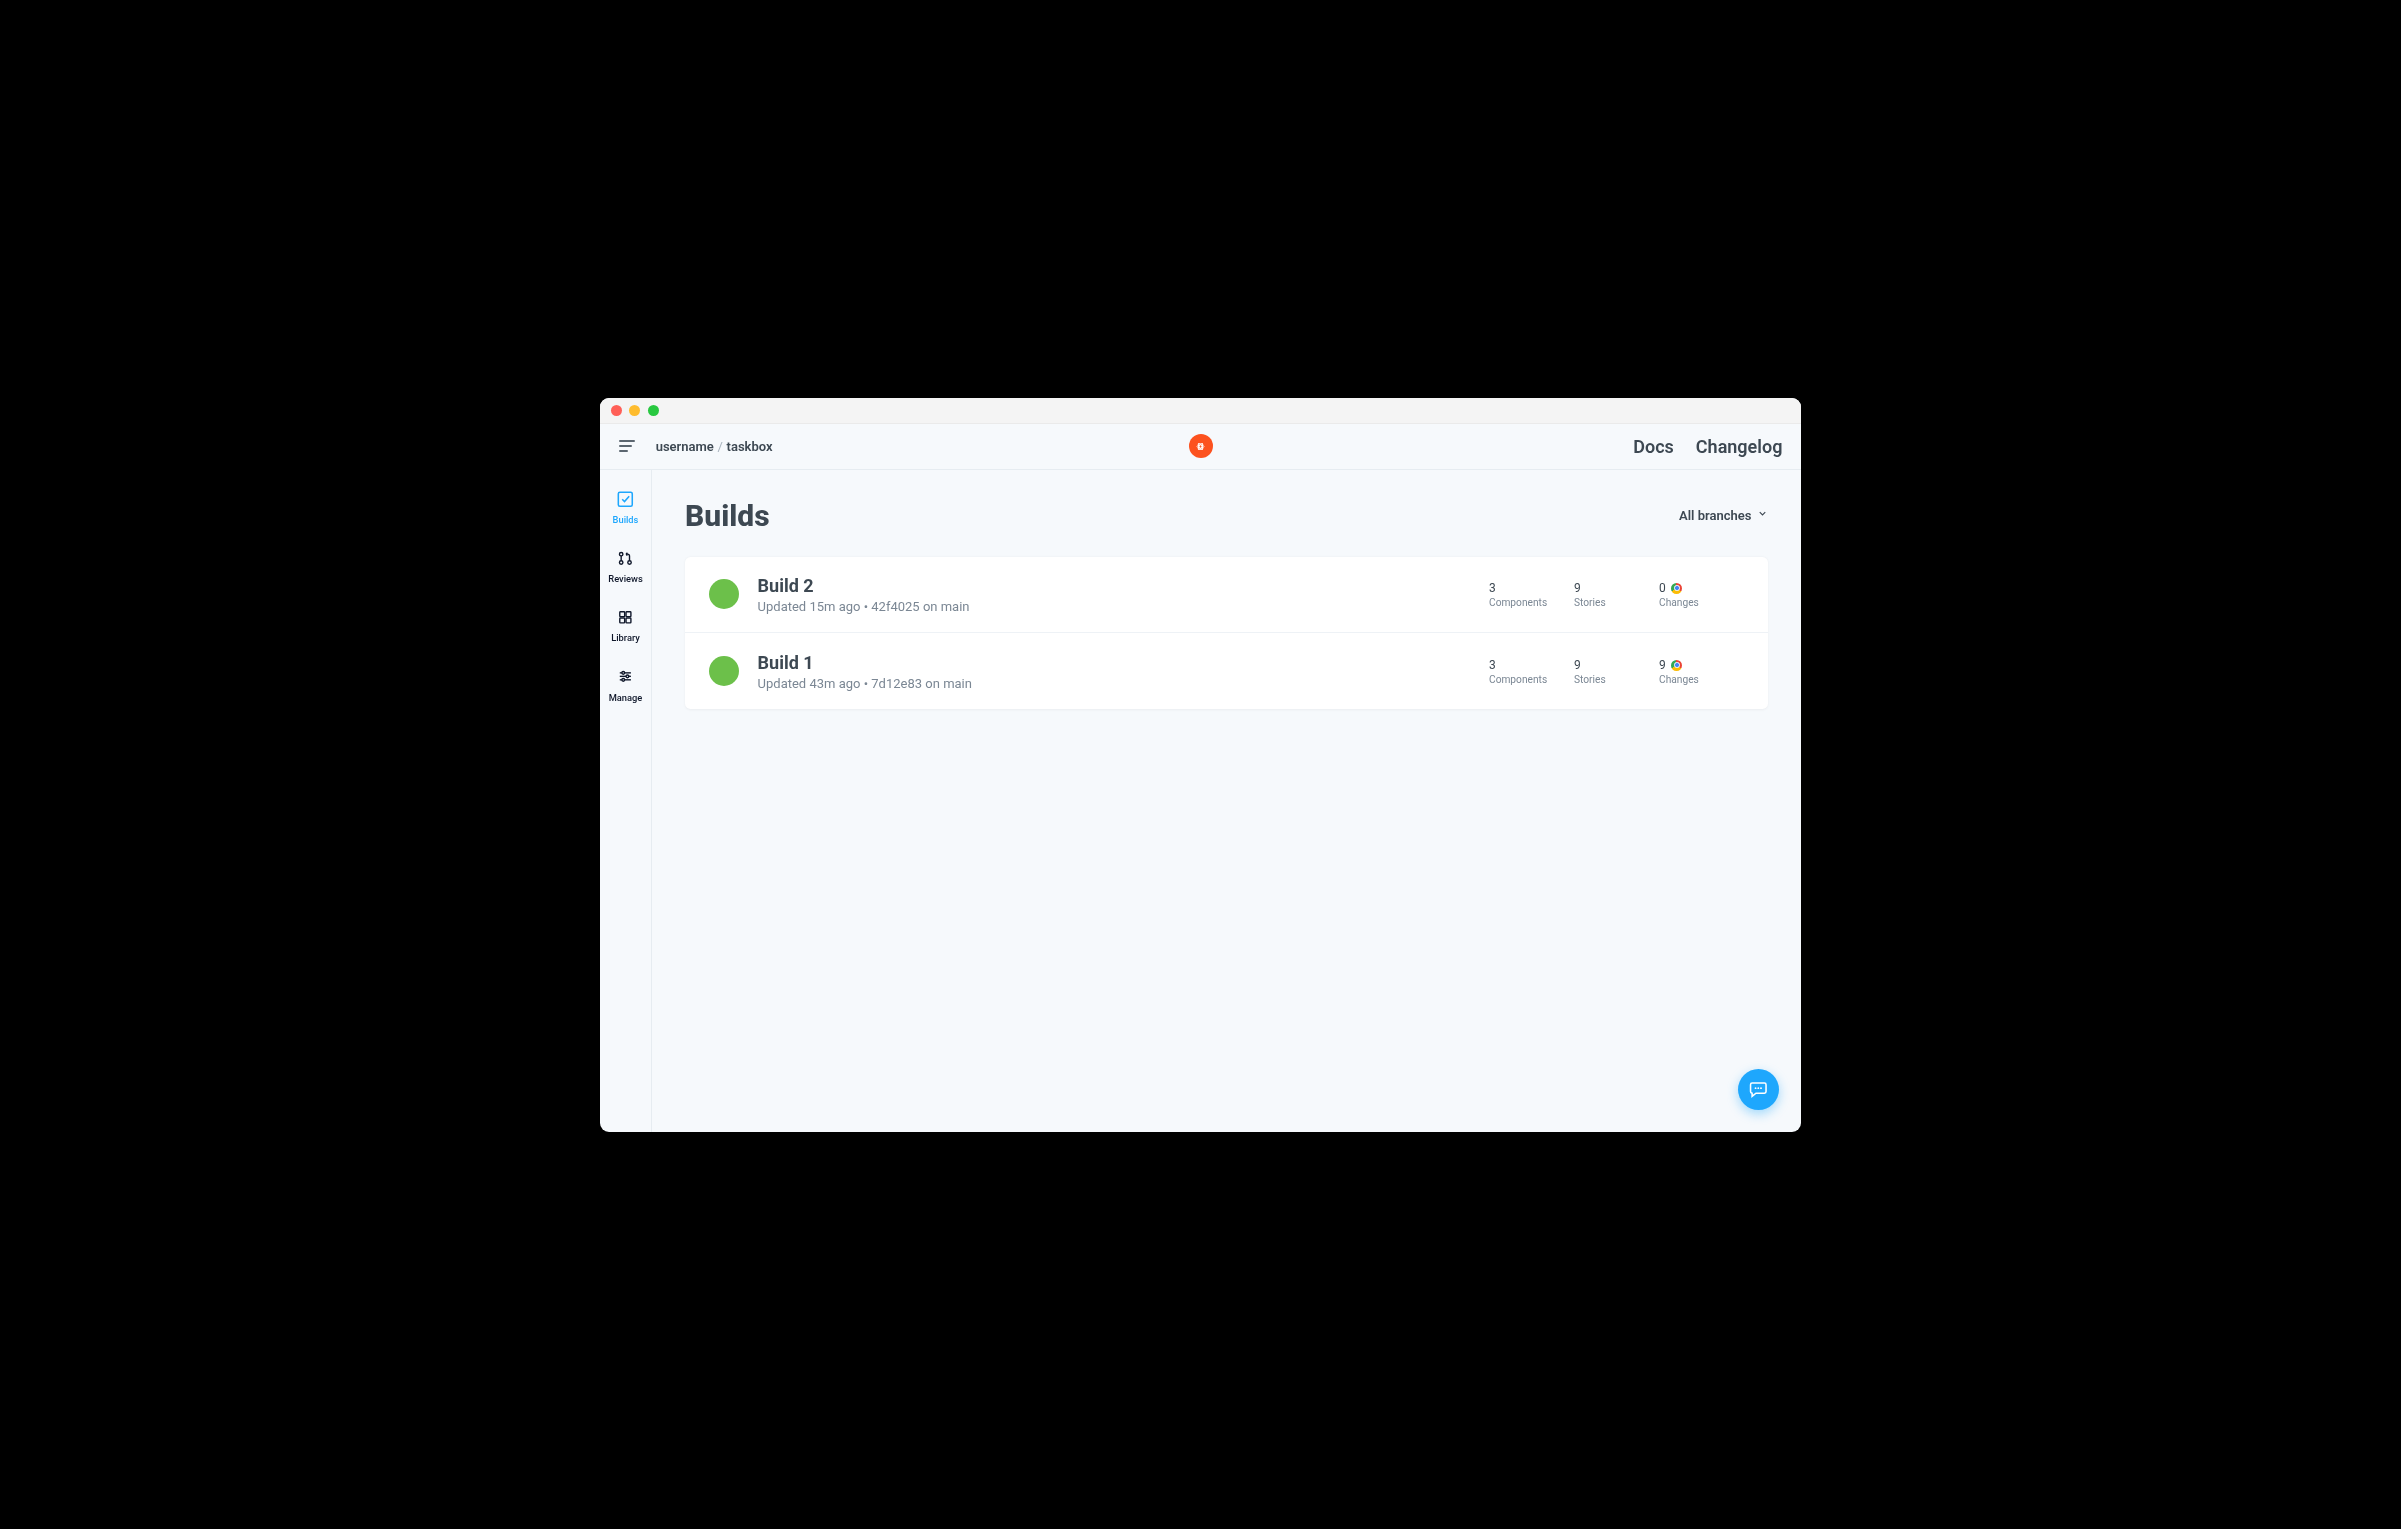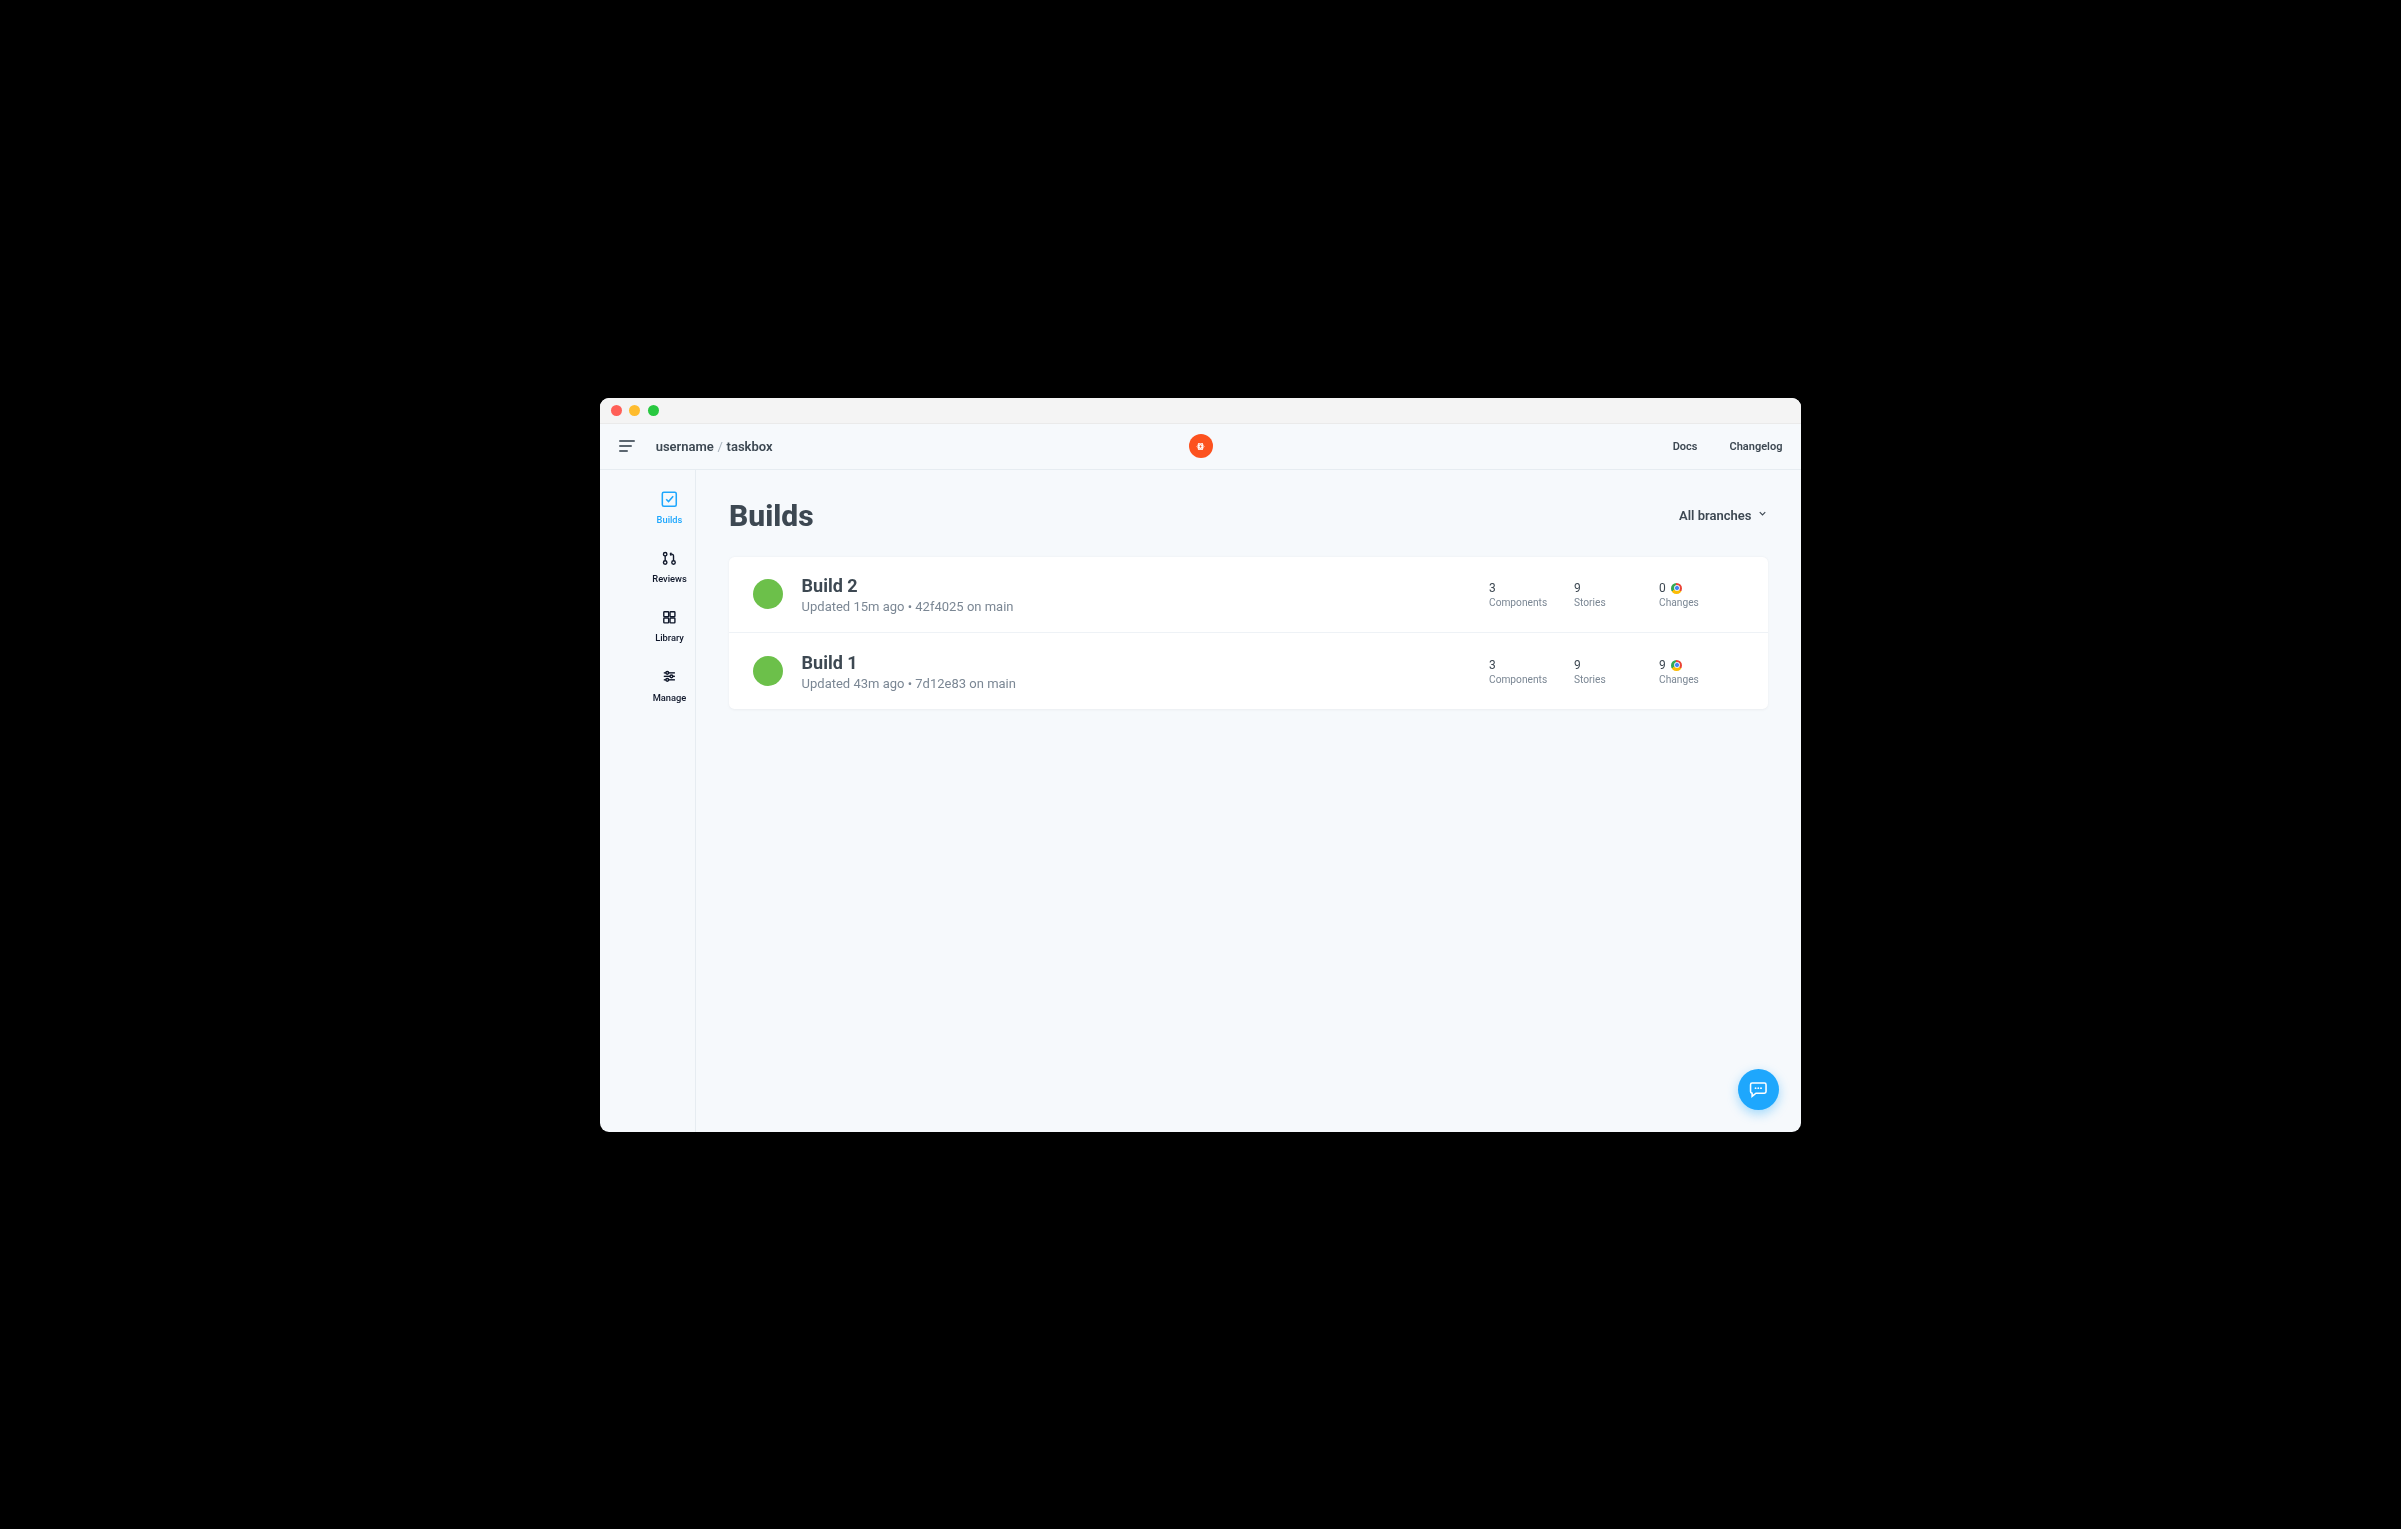--- a/index.html
+++ b/index.html
@@ -72,32 +72,31 @@
     width: 24px; height: 24px;
     border-radius: 50%;
     background: #fc521f;
     display: flex; align-items: center; justify-content: center;
   }
   .brand-logo svg { width: 15px; height: 15px; }
 
   .topbar-links {
     margin-left: auto;
     display: flex;
-    gap: 32px;
-    font-size: 11px;
+    gap: 22px;
+    font-size: 18px;
     font-weight: 600;
     color: #3d4852;
   }
   .topbar-links span { cursor: pointer; }
 
   .body {
     flex: 1;
     display: flex;
     min-height: 0;
-    padding-left: 44px;
   }
 
   .sidebar {
     width: 52px;
     border-right: 0.9px solid #e6ecf1;
     display: flex;
     flex-direction: column;
     align-items: center;
     padding-top: 20.4px;
     gap: 24px;

